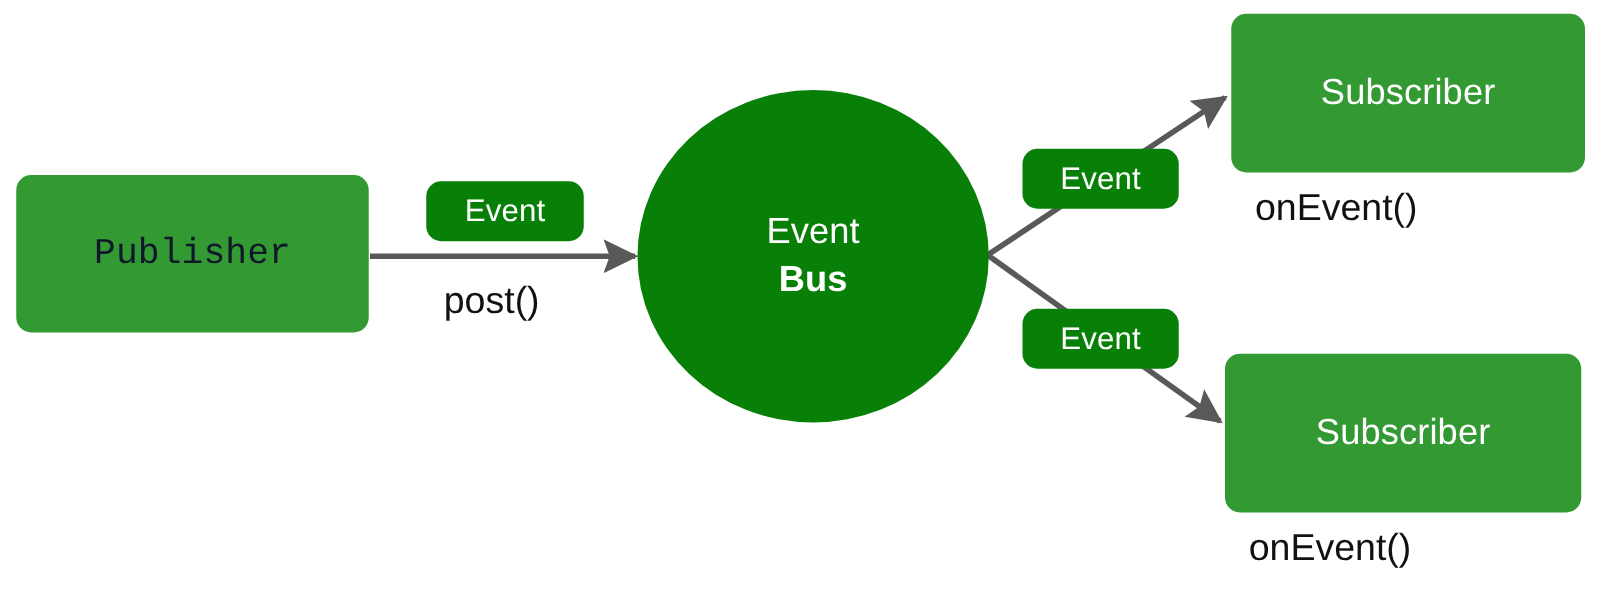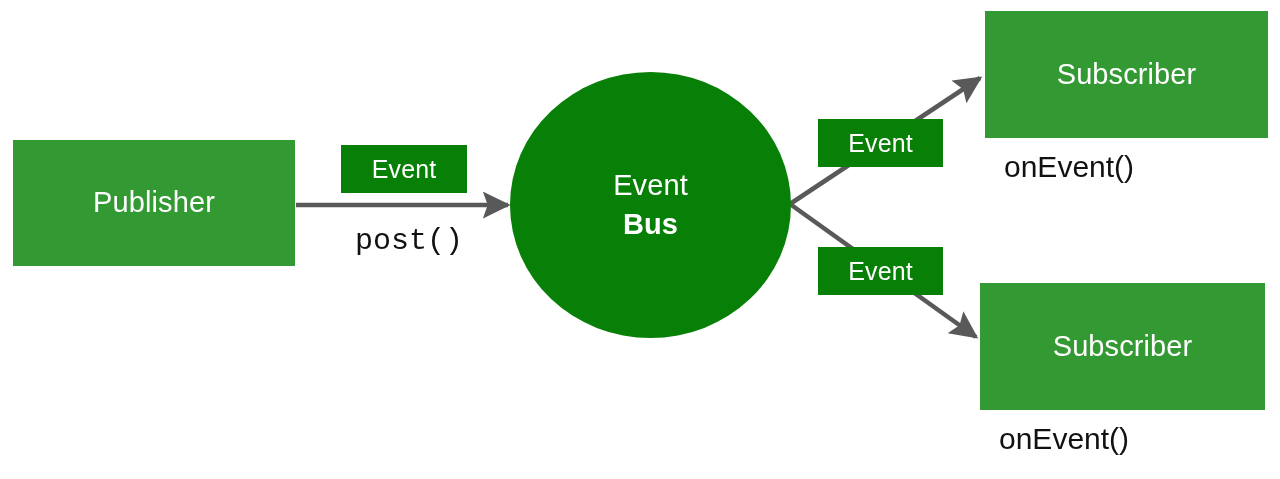--- a/index.html
+++ b/index.html
@@ -31,20 +31,21 @@
     position: absolute;
     box-sizing: border-box;
     display: flex;
     align-items: center;
     justify-content: center;
     text-align: center;
     color: #ffffff;
     font-weight: 400;
     line-height: 1.15;
     letter-spacing: 0.1px;
+    border-radius: 12px;
   }
   .box {
     font-size: 29px;
   }
   .circle {
     border-radius: 50%;
     font-size: 29px;
     flex-direction: column;
   }
   .circle .line2 { margin-top: 6px; font-weight: bold; }
@@ -63,21 +64,21 @@
   
   #publisher      { left: 13px;  top: 140px; width: 282px; height: 126px; }
   #event-bus      { left: 510px; top:  72px; width: 281px; height: 266px; }
   #subscriber-top { left: 985px; top:  11px; width: 283px; height: 127px; }
   #subscriber-bot { left: 980px; top: 283px; width: 285px; height: 127px; }
 
   #tag-post       { left: 341px; top: 145px; width: 126px; height: 48px; }
   #tag-sub-top    { left: 818px; top: 119px; width: 125px; height: 48px; }
   #tag-sub-bot    { left: 818px; top: 247px; width: 125px; height: 48px; }
 
-  #cap-post       { left: 355px; top: 226px; font-family: Liberation Mono, monospace; }
+  #cap-post       { left: 355px; top: 226px; }
   #cap-onevent-1  { left: 1004px; top: 152px; }
   #cap-onevent-2  { left: 999px;  top: 424px; }
 </style>
 </head>
 <body>
 
 <div id="canvas" style="background: rgb(255, 255, 255);">
 
   <svg id="edges" viewBox="0 0 1280 479" width="1280" height="479" xmlns="http://www.w3.org/2000/svg">
     <defs>
@@ -92,21 +93,21 @@
 
     <g>
       <line x1="790" y1="204" x2="980" y2="78" stroke="#595959" stroke-width="4.5" marker-end="url(#arrowhead)"></line>
     </g>
 
     <g>
       <line x1="790" y1="204" x2="976" y2="337" stroke="#595959" stroke-width="4.5" marker-end="url(#arrowhead)"></line>
     </g>
   </svg>
 
-  <div class="node box" id="publisher" style="background: rgb(51, 153, 51); color: #ffffff;">
+  <div class="node box" id="publisher" style="background: rgb(51, 153, 51); color: #0f172a; font-family: Liberation Mono, monospace;">
     <span>Publisher</span>
   </div>
 
   <div class="node circle" id="event-bus" style="background: rgb(8, 128, 8); color: rgb(255, 255, 255);">
     <span class="line1">Event</span>
     <span class="line2">Bus</span>
   </div>
 
   <div class="node box" id="subscriber-top" style="background: rgb(51, 153, 51); color: rgb(255, 255, 255);">
     <span>Subscriber</span>

